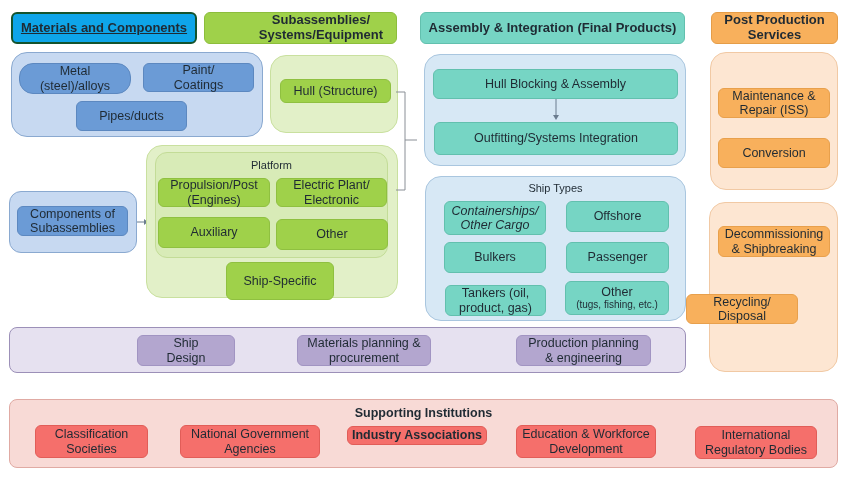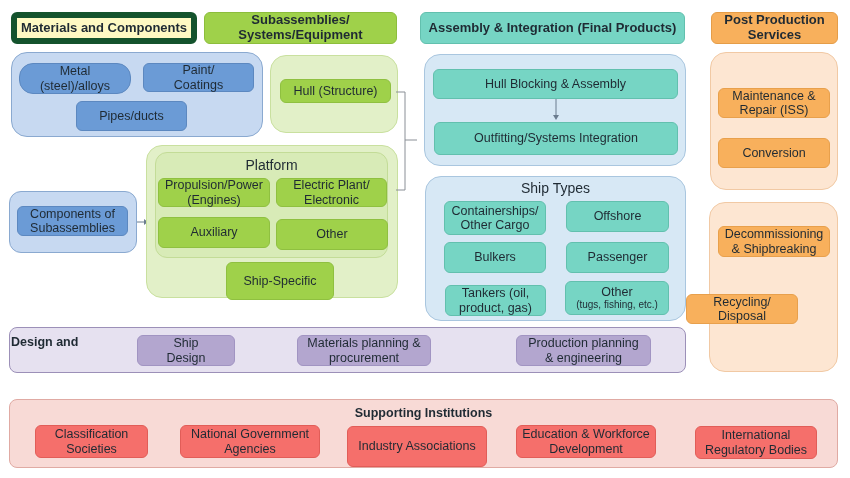--- a/index.html
+++ b/index.html
@@ -2,43 +2,43 @@
 <html><head>
 <meta charset="utf-8">
 <style>
   html,body{margin:0;padding:0;background:#fff;}
   body{width:850px;height:478px;position:relative;overflow:hidden;font-family:"Liberation Sans",sans-serif;color:#1f2a33;}
   .abs{position:absolute;box-sizing:border-box;}
   .box{display:flex;align-items:center;justify-content:center;text-align:center;border-radius:6px;line-height:1.15;}
   .hdr{font-weight:bold;font-size:13px;}
   .panel{border-radius:16px;}
   
-  .b-hdr{background:#fef9c3;border:6px solid #14532d;}
+  .b-hdr{background:#0ea5e9;border:2px solid #14532d;text-decoration:underline;}
   .b-panel{background:#c7d9f1;border:1px solid #8aa9d0;}
   .b-item{background:#6b9bd6;border:1px solid #5c88c0;font-size:12.5px;}
   
-  .g-hdr{background:#9fd14a;border:1px solid #8cbd3c;}
+  .g-hdr{background:#9fd14a;border:1px solid #8cbd3c;justify-content:flex-end;}
   .g-panel{background:#e2f0c8;border:1px solid #c9e09f;}
   .g-inner{background:#d8ebb7;border:1px solid #c3dc97;}
   .g-item{background:#9fd14a;border:1px solid #8fc040;font-size:12.5px;}
   
   .t-hdr{background:#76d5c4;border:1px solid #62c0ae;}
   .t-panel{background:#d7e8f5;border:1px solid #a9c6df;}
   .t-item{background:#76d5c4;border:1px solid #62c0ae;font-size:12.5px;}
   
   .o-hdr{background:#f8b05c;border:1px solid #e59d48;}
   .o-panel{background:#fde6d2;border:1px solid #f1c9a4;}
   .o-item{background:#f8b05c;border:1px solid #e8a04c;font-size:12.5px;}
   
   .p-panel{background:#e6e1f0;border:1px solid #9c90b8;border-radius:8px;}
   .p-item{background:#b3a6cf;border:1px solid #a194c2;font-size:12.5px;}
   
   .r-panel{background:#f8dad6;border:1px solid #e0aaa3;border-radius:8px;}
   .r-item{background:#f56f6b;border:1px solid #e15d58;font-size:12.5px;}
-  .lbl{font-size:14px;}
+  .lbl{font-size:11px;}
   .small{font-size:10px;display:block;}
 </style>
 </head>
 <body>
 
 <div class="abs box hdr b-hdr" style="left:11px;top:12px;width:186px;height:32px;">Materials and Components</div>
 <div class="abs box hdr g-hdr" style="left:204px;top:12px;width:193px;height:32px;">
     <span style="width:150px;">Subassemblies/ Systems/Equipment</span>
   </div>
 <div class="abs box hdr t-hdr" style="left:420px;top:12px;width:265px;height:32px;">Assembly &amp; Integration (Final Products)</div>
@@ -65,21 +65,21 @@
   <polygon points="7,1 11,4 7,7" fill="#6b7c8f"></polygon>
 </svg>
 
 <div class="abs panel g-panel" style="left:270px;top:55px;width:128px;height:78px;"></div>
 <div class="abs box g-item" style="left:280px;top:79px;width:111px;height:24px;">Hull (Structure)</div>
 
 <div class="abs panel g-panel" style="left:146px;top:145px;width:252px;height:153px;"></div>
 <div class="abs panel g-inner" style="left:155px;top:152px;width:233px;height:106px;border-radius:12px;"></div>
 <div class="abs box lbl" style="left:155px;top:157px;width:233px;height:16px;">Platform</div>
 <div class="abs box g-item" style="left:158px;top:178px;width:112px;height:29px;">
-    <span style="width:105px;">Propulsion/Power (Engines)</span>
+    <span style="width:105px;">Propulsion/Post (Engines)</span>
   </div>
 <div class="abs box g-item" style="left:276px;top:178px;width:111px;height:29px;">
     <span style="width:95px;">Electric Plant/ Electronic</span>
   </div>
 <div class="abs box g-item" style="left:158px;top:217px;width:112px;height:31px;">Auxiliary</div>
 <div class="abs box g-item" style="left:276px;top:219px;width:112px;height:31px;">Other</div>
 <div class="abs box g-item" style="left:226px;top:262px;width:108px;height:38px;">Ship-Specific</div>
 
 <svg class="abs" style="left:395px;top:85px;width:30px;height:110px;">
   <path d="M1,7 L10,7 L10,55 L22,55 M10,55 L10,105 L1,105" fill="none" stroke="#8a8f96" stroke-width="1"></path>
@@ -88,21 +88,21 @@
 <div class="abs panel t-panel" style="left:424px;top:54px;width:262px;height:112px;"></div>
 <div class="abs box t-item" style="left:433px;top:69px;width:245px;height:30px;">Hull Blocking &amp; Assembly</div>
 <svg class="abs" style="left:551px;top:99px;width:10px;height:22px;">
   <line x1="5" y1="0" x2="5" y2="17" stroke="#6b7c8f" stroke-width="1"></line>
   <polygon points="2,16 8,16 5,21" fill="#6b7c8f"></polygon>
 </svg>
 <div class="abs box t-item" style="left:434px;top:122px;width:244px;height:33px;">Outfitting/Systems Integration</div>
 
 <div class="abs panel t-panel" style="left:425px;top:176px;width:261px;height:145px;"></div>
 <div class="abs box lbl" style="left:425px;top:180px;width:261px;height:16px;">Ship Types</div>
-<div class="abs box t-item" style="left:444px;top:201px;width:102px;height:34px;">
+<div class="abs box t-item" style="left:444px;top:201px;width:102px;height:34px;font-style:italic;">
     <span style="width:100px;">Containerships/ Other Cargo</span>
   </div>
 <div class="abs box t-item" style="left:566px;top:201px;width:103px;height:31px;">Offshore</div>
 <div class="abs box t-item" style="left:444px;top:242px;width:102px;height:31px;">Bulkers</div>
 <div class="abs box t-item" style="left:566px;top:242px;width:103px;height:31px;">Passenger</div>
 <div class="abs box t-item" style="left:445px;top:285px;width:101px;height:31px;">
     <span style="width:95px;">Tankers (oil, product, gas)</span>
   </div>
 <div class="abs box t-item" style="left:565px;top:281px;width:104px;height:34px;flex-direction:column;">
   <span>Other</span>
@@ -118,39 +118,38 @@
 <div class="abs panel o-panel" style="left:709px;top:202px;width:129px;height:170px;"></div>
 <div class="abs box o-item" style="left:718px;top:226px;width:112px;height:31px;">
     <span style="width:115px;">Decommissioning &amp; Shipbreaking</span>
   </div>
 <div class="abs box o-item" style="left:686px;top:294px;width:112px;height:30px;">
     <span style="width:80px;">Recycling/ Disposal</span>
   </div>
 
 <div class="abs p-panel" style="left:9px;top:327px;width:677px;height:46px;"></div>
 <div class="abs" style="left:11px;top:335px;width:120px;font-weight:bold;font-size:12.5px;line-height:1.2;">
-  <div>Design and</div>
 </div>
 <div class="abs box p-item" style="left:137px;top:335px;width:98px;height:31px;">
     <span style="width:50px;">Ship Design</span>
   </div>
 <div class="abs box p-item" style="left:297px;top:335px;width:134px;height:31px;">
     <span style="width:130px;">Materials planning &amp; procurement</span>
   </div>
 <div class="abs box p-item" style="left:516px;top:335px;width:135px;height:31px;">
     <span style="width:120px;">Production planning &amp; engineering</span>
   </div>
 
 <div class="abs r-panel" style="left:9px;top:399px;width:829px;height:69px;"></div>
 <div class="abs box" style="left:9px;top:405px;width:829px;height:16px;font-weight:bold;font-size:12.5px;">Supporting Institutions</div>
 <div class="abs box r-item" style="left:35px;top:425px;width:113px;height:33px;">
     <span style="width:90px;">Classification Societies</span>
   </div>
 <div class="abs box r-item" style="left:180px;top:425px;width:140px;height:33px;">
     <span style="width:130px;">National Government Agencies</span>
   </div>
-<div class="abs box r-item" style="left:347px;top:426px;width:140px;height:41px;">Industry Associations</div>
+<div class="abs box r-item" style="left:347px;top:426px;width:140px;height:19px;font-weight:bold;">Industry Associations</div>
 <div class="abs box r-item" style="left:516px;top:425px;width:140px;height:33px;">
     <span style="width:135px;">Education &amp; Workforce Development</span>
   </div>
 <div class="abs box r-item" style="left:695px;top:426px;width:122px;height:33px;">
     <span style="width:120px;">International Regulatory Bodies</span>
   </div>
 
 </body></html>

